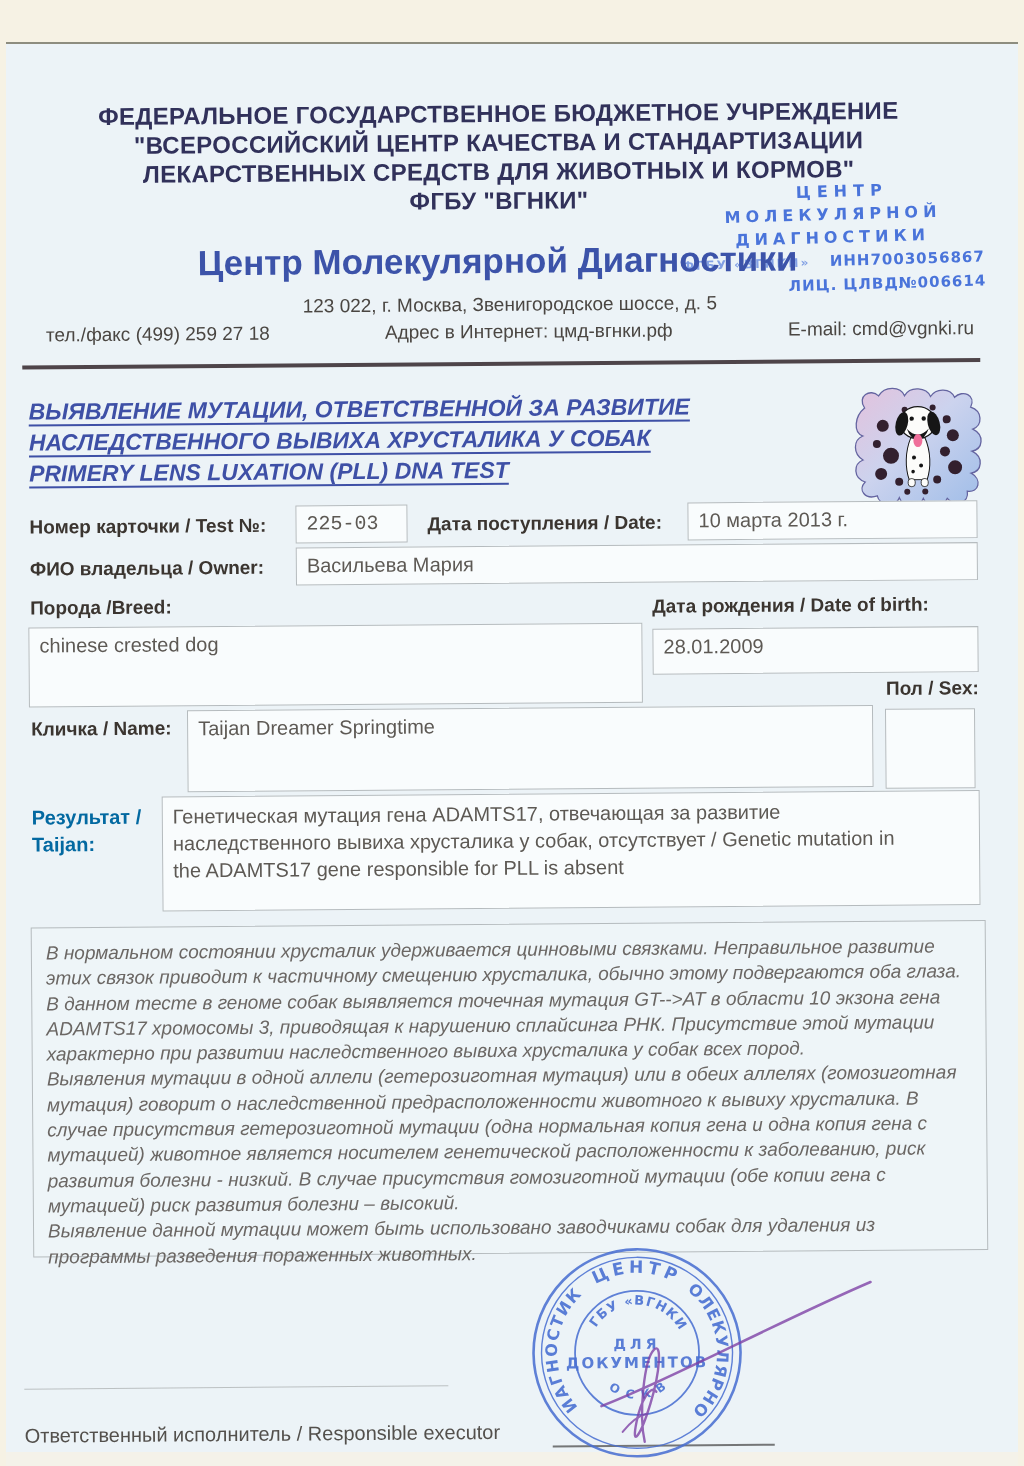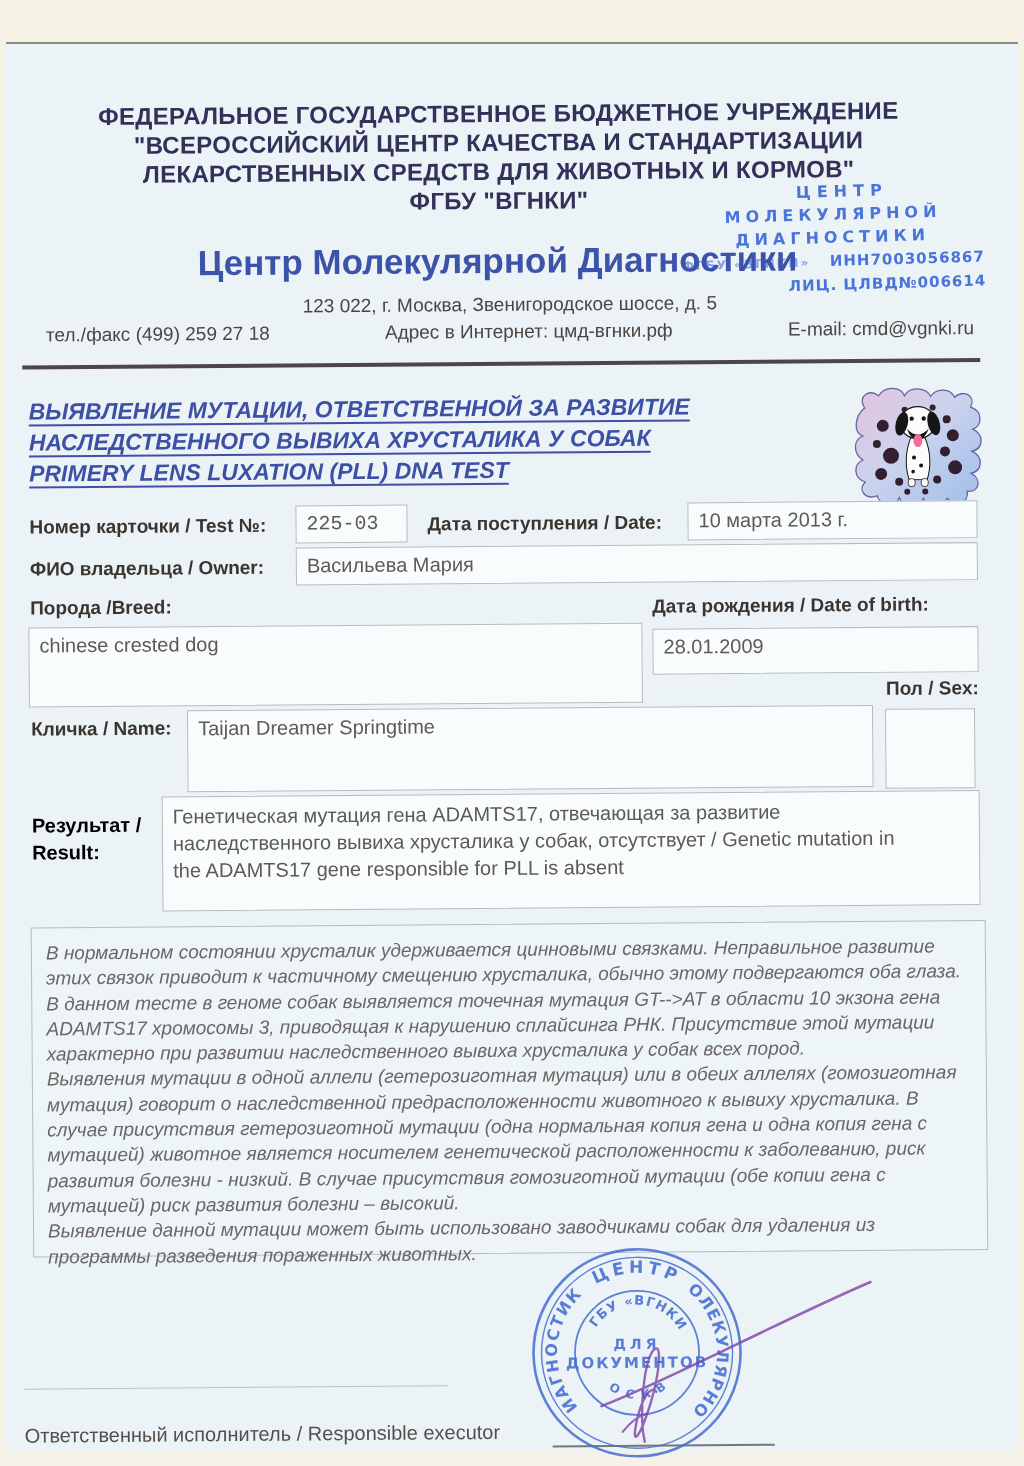--- a/index.html
+++ b/index.html
@@ -37,21 +37,21 @@
   
   .test-title{left:30px;top:396px;width:830px;color:#3e50a6;font-weight:bold;font-style:italic;
       font-size:23px;line-height:31px;}
   .test-title span{text-decoration:underline;text-decoration-thickness:2px;text-underline-offset:5px;}
 
   
   .lbl{font-weight:bold;font-size:19px;color:#3b3530;}
   .box{border:1px solid #b5bbbe;background:#f9fcfd;color:#5d5954;font-size:20px;
       padding:6px 10px;box-sizing:border-box;}
 
-  .result-lbl{left:30px;top:804px;font-weight:bold;font-size:20px;color:#000000;line-height:27px;margin-top:8px;}
+  .result-lbl{left:30px;top:804px;font-weight:bold;font-size:20px;color:#0369a1;line-height:27px;}
   .result-box{left:160px;top:797px;width:818px;height:115px;}
   .result-box div{line-height:27px;}
 
   .info-box{left:28px;top:927px;width:955px;height:330px;border:1px solid #b5bbbe;
       background:#eef5f8;box-sizing:border-box;padding:12px 14px 0 14px;
       font-style:italic;font-size:19px;line-height:25.3px;color:#6b6764;}
   .info-box p{margin:0;}
 
   .crease{left:18px;top:1388px;width:424px;height:1px;background:#b3b7b9;opacity:.85;}
   .footer-lbl{left:18px;top:1424px;font-size:20px;color:#53504c;}
@@ -157,21 +157,21 @@
   <div class="abs box" style="left:28px;top:627px;width:614px;height:80px;">chinese crested dog</div>
   <div class="abs box" style="left:652px;top:633px;width:326px;height:46px;">28.01.2009</div>
 
   <div class="abs lbl" style="left:830px;top:684px;width:148px;text-align:right;">Пол / Sex:</div>
   <div class="abs lbl" style="left:30px;top:718px;">Кличка / Name:</div>
   <div class="abs box" style="left:186px;top:711px;width:686px;height:82px;">Taijan Dreamer Springtime</div>
   <div class="abs box" style="left:884px;top:715px;width:90px;height:80px;"></div>
 
   <div class="abs result-lbl">
     <div>Результат /</div>
-    <div>Result:</div>
+    <div>Taijan:</div>
   </div>
   <div class="abs box result-box">
     <div>Генетическая мутация гена ADAMTS17, отвечающая за развитие</div>
     <div>наследственного вывиха хрусталика  у собак, отсутствует / Genetic mutation in</div>
     <div>the ADAMTS17 gene responsible for PLL is absent</div>
   </div>
 
   <div class="abs info-box">
     <p>В нормальном состоянии хрусталик удерживается цинновыми связками. Неправильное развитие этих связок приводит к частичному смещению хрусталика, обычно этому подвергаются оба глаза.</p>
     <p>В данном тесте в геноме собак выявляется точечная мутация GT--&gt;AT в области 10 экзона гена ADAMTS17 хромосомы 3, приводящая к нарушению сплайсинга РНК. Присутствие этой мутации характерно при развитии наследственного вывиха хрусталика  у собак всех пород.</p>

